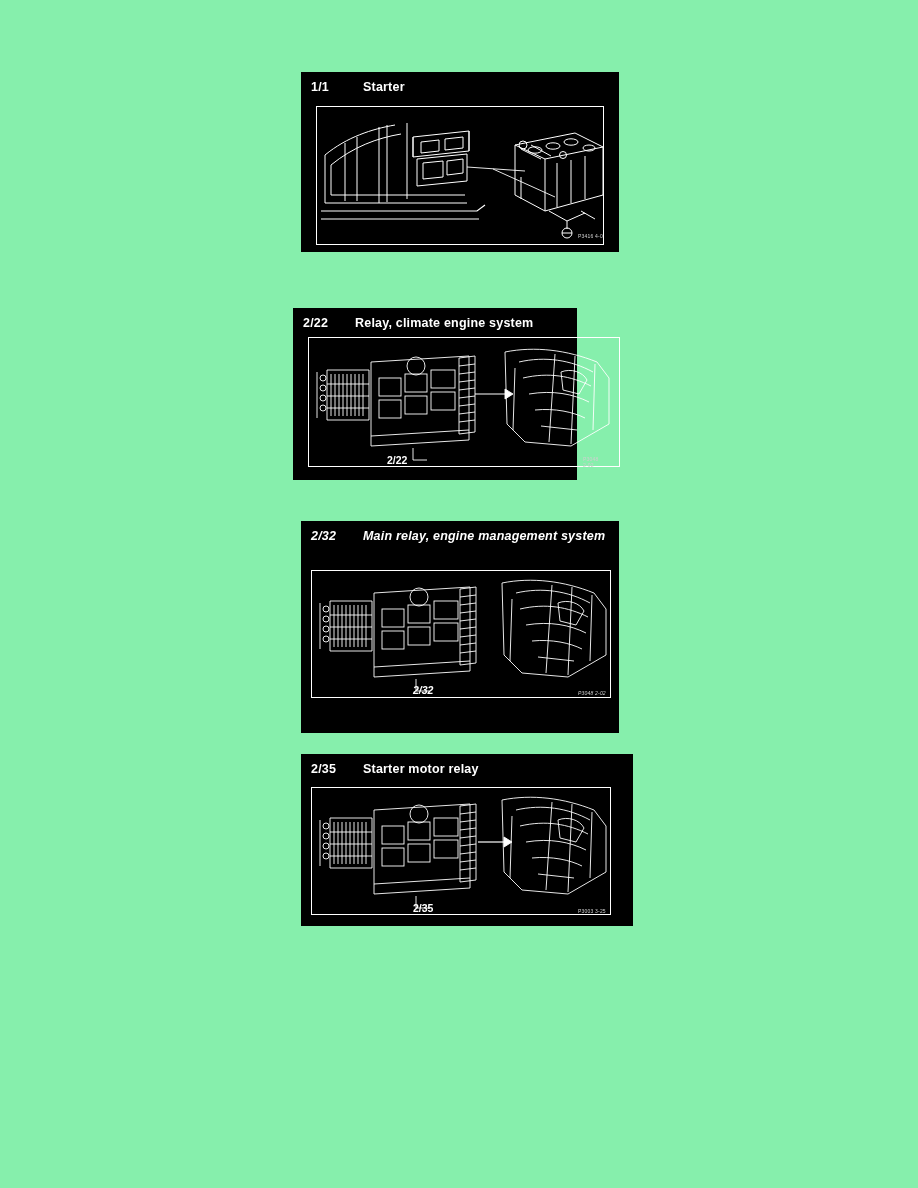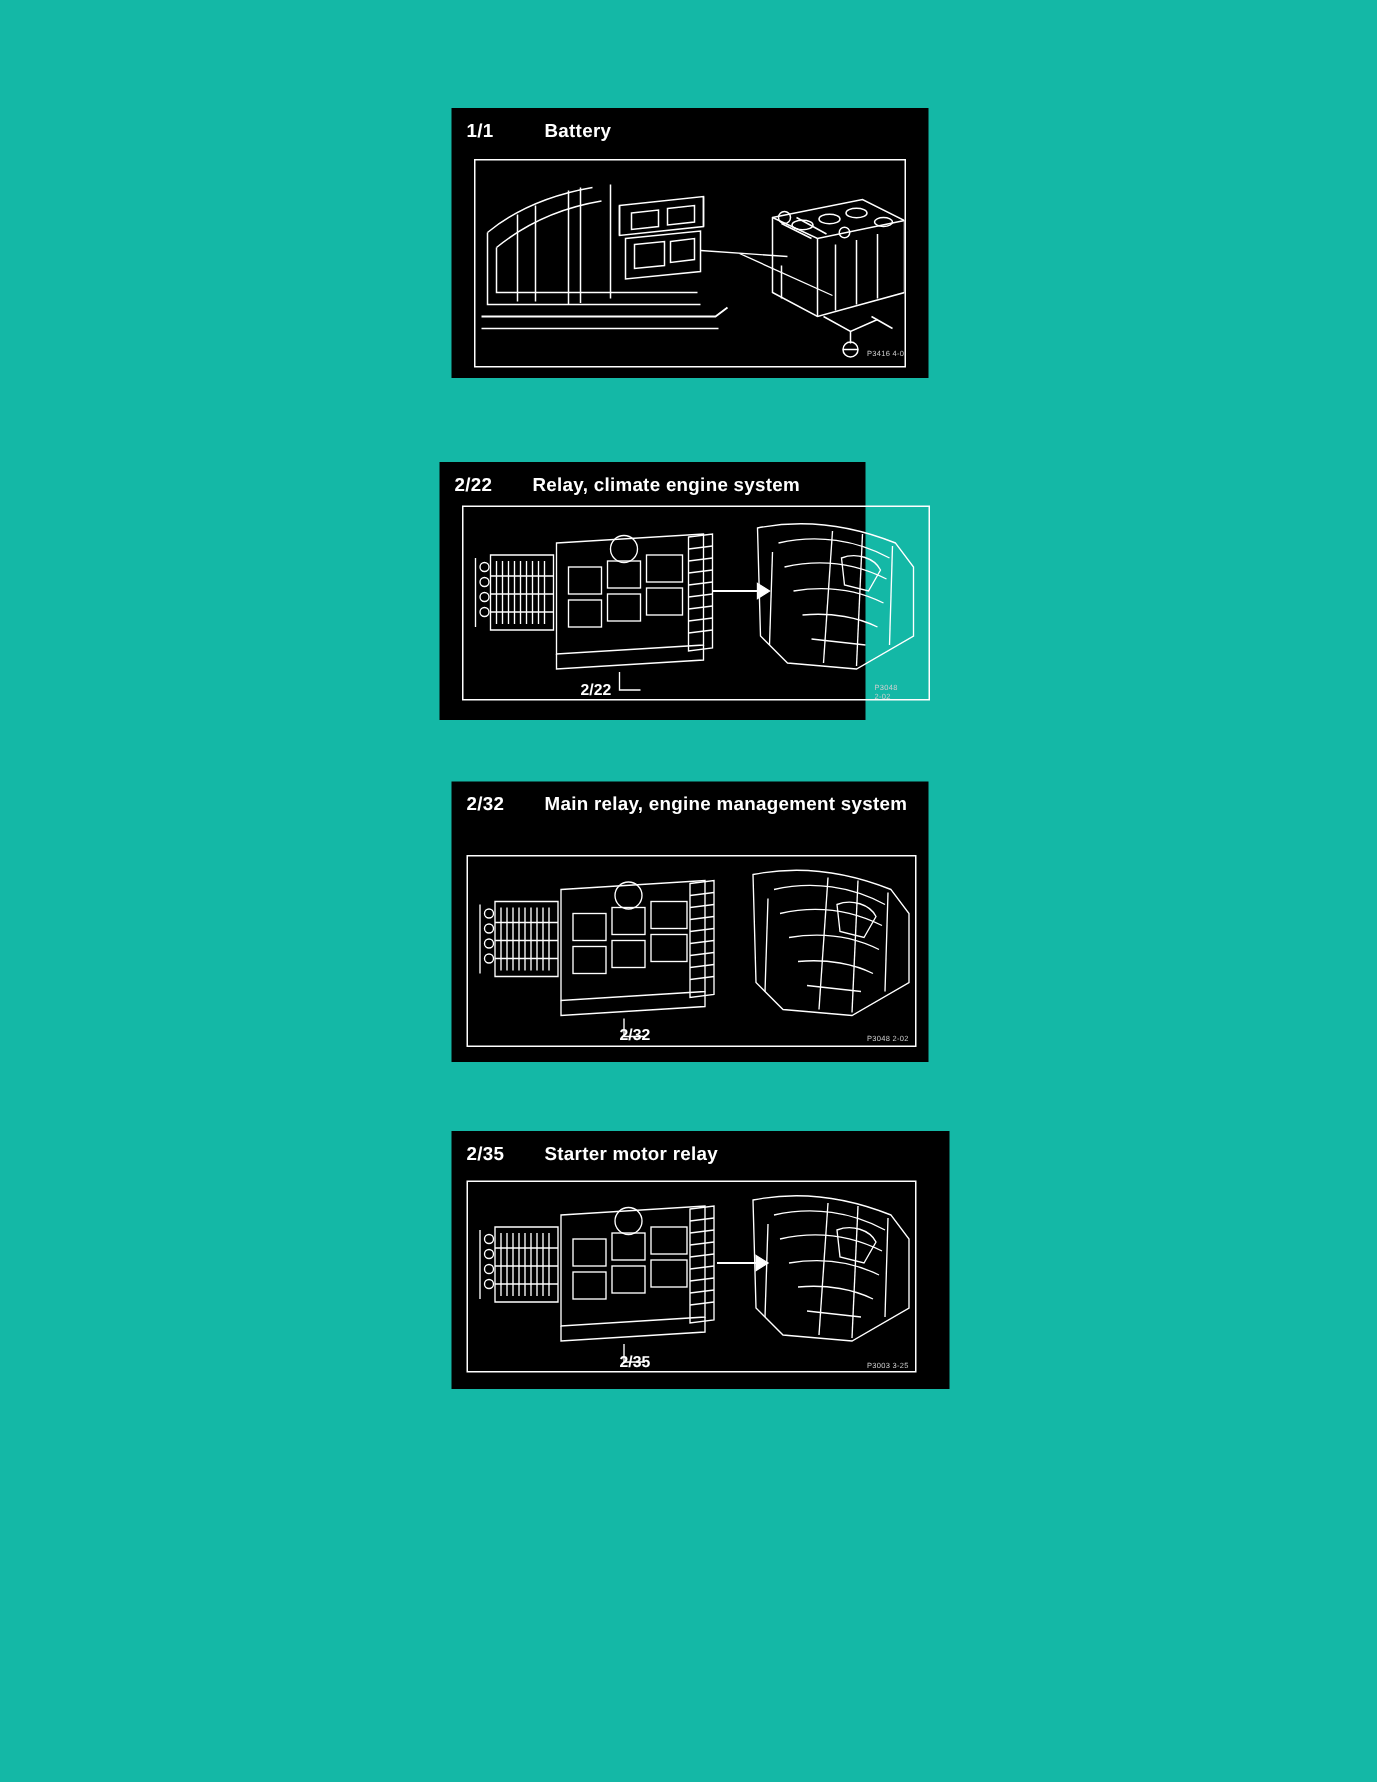--- a/index.html
+++ b/index.html
@@ -13,21 +13,21 @@
     position: relative;
     font-family: "Liberation Sans", sans-serif;
     overflow: hidden;
   }
 
   .page {
     position: absolute;
     left: 0; top: 0;
     width: 918px;
     height: 1188px;
-    background: #14b8a6;
+    background: #86efac;
   }
 
   
   .figure {
     position: absolute;
     background: #000000;
     box-sizing: border-box;
   }
   .fig-title {
     position: absolute;
@@ -75,21 +75,21 @@
   }
 </style>
 </head>
 <body>
 
 <div class="page">
 
   <div class="figure" style="left:301px; top:72px; width:318px; height:180px;">
     <div class="fig-title">
       <span class="fig-num">1/1</span>
-      <span class="fig-label">Battery</span>
+      <span class="fig-label">Starter</span>
     </div>
     <div class="fig-art" style="left:15px; top:34px; width:288px; height:139px;">
       <svg width="288" height="139" viewBox="0 0 288 139" fill="none" stroke="#ffffff" stroke-width="1">
 
         <path d="M8 48 C 30 30, 55 22, 78 18"></path>
         <path d="M14 58 C 36 40, 60 31, 84 27"></path>
         <path d="M8 48 L 8 96 L 150 96"></path>
         <path d="M14 58 L 14 88 L 148 88"></path>
         <path d="M4 104 L 160 104 L 168 98" stroke-width="1.2"></path>
         <path d="M4 112 L 162 112"></path>
@@ -205,21 +205,21 @@
         <path d="M206 30 L 204 92"></path>
         <path d="M252 34 C 262 30, 274 34, 278 42 L 270 56 L 254 52 Z"></path>
 
         <path d="M104 110 L 104 122 L 118 122" stroke-width="0.9"></path>
       </svg>
     </div>
     <div class="callout" style="left:94px; top:146px;">2/22</div>
     <div class="artcode" style="left:290px; top:148px;">P3048 2-02</div>
   </div>
 
-  <div class="figure" style="left:301px; top:521px; width:318px; height:187px;">
+  <div class="figure" style="left:301px; top:521px; width:318px; height:212px;font-style:italic;">
     <div class="fig-title">
       <span class="fig-num">2/32</span>
       <span class="fig-label">Main relay, engine management system</span>
     </div>
     <div class="fig-art" style="left:10px; top:49px; width:300px; height:128px;">
       <svg width="300" height="128" viewBox="0 0 300 128" fill="none" stroke="#ffffff" stroke-width="0.9">
         <path d="M18 30 L 60 30 L 60 80 L 18 80 Z"></path>
         <path d="M22 34 L 22 76"></path>
           <path d="M26 34 L 26 76"></path>
         <path d="M30 34 L 30 76"></path>

